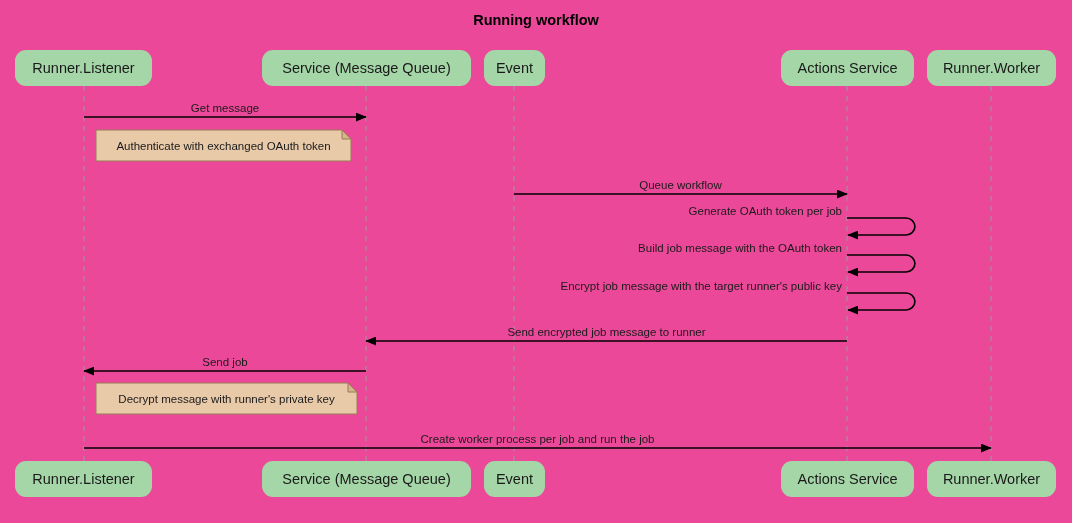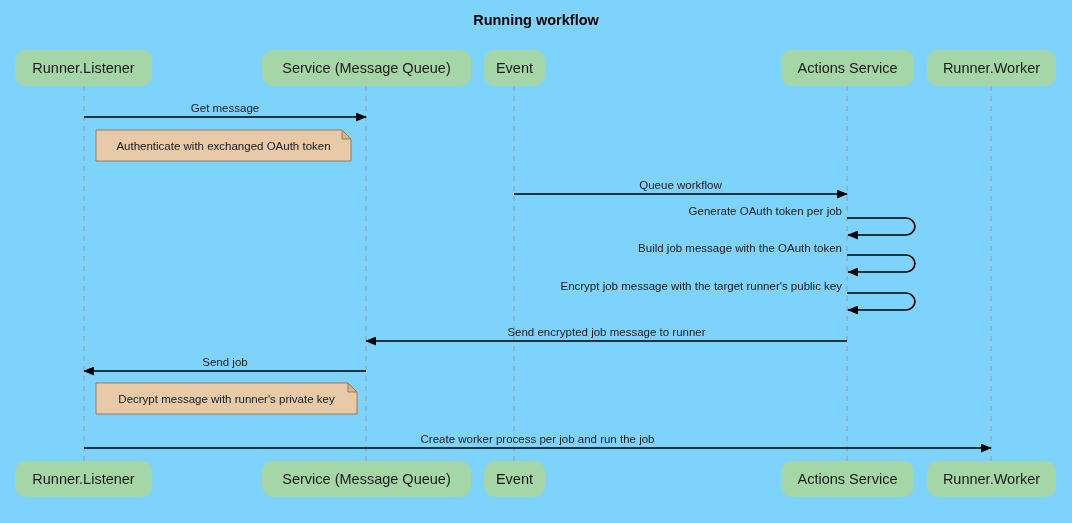--- a/index.html
+++ b/index.html
@@ -9,21 +9,21 @@
   }
   body {
     font-family: "Liberation Sans", sans-serif;
     color: #000000;
   }
   #diagram-root {
     position: relative;
     width: 1072px;
     height: 523px;
     overflow: hidden;
-    background: #7dd3fc;
+    background: #ec4899;
   }
   #diagram-svg {
     position: absolute;
     left: 0;
     top: 0;
     width: 1072px;
     height: 523px;
   }
   .title-text {
     font-size: 14.5px;

